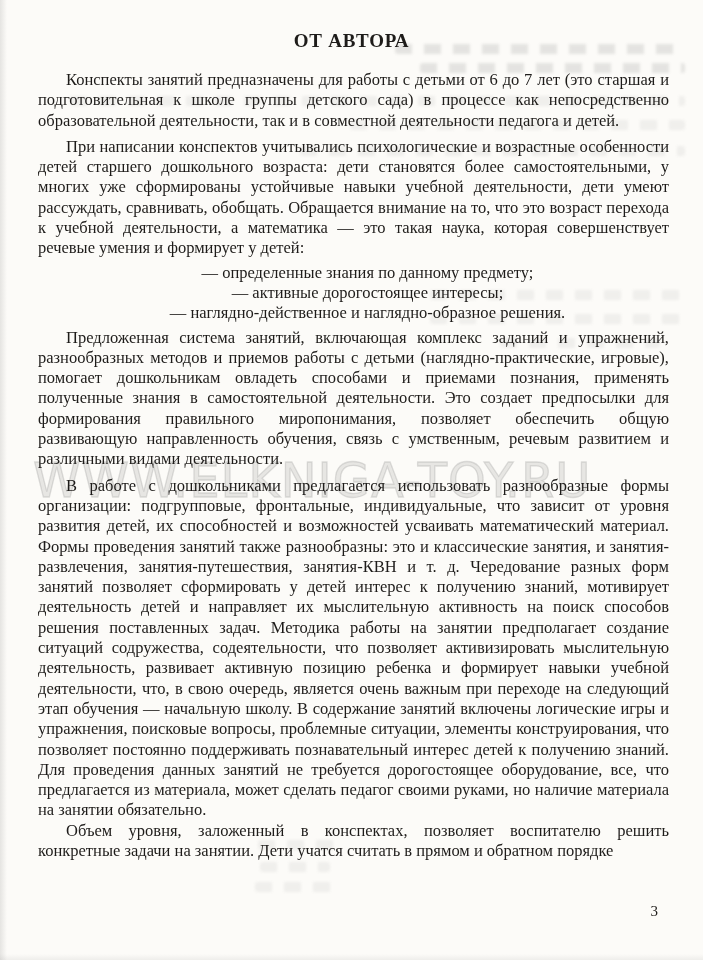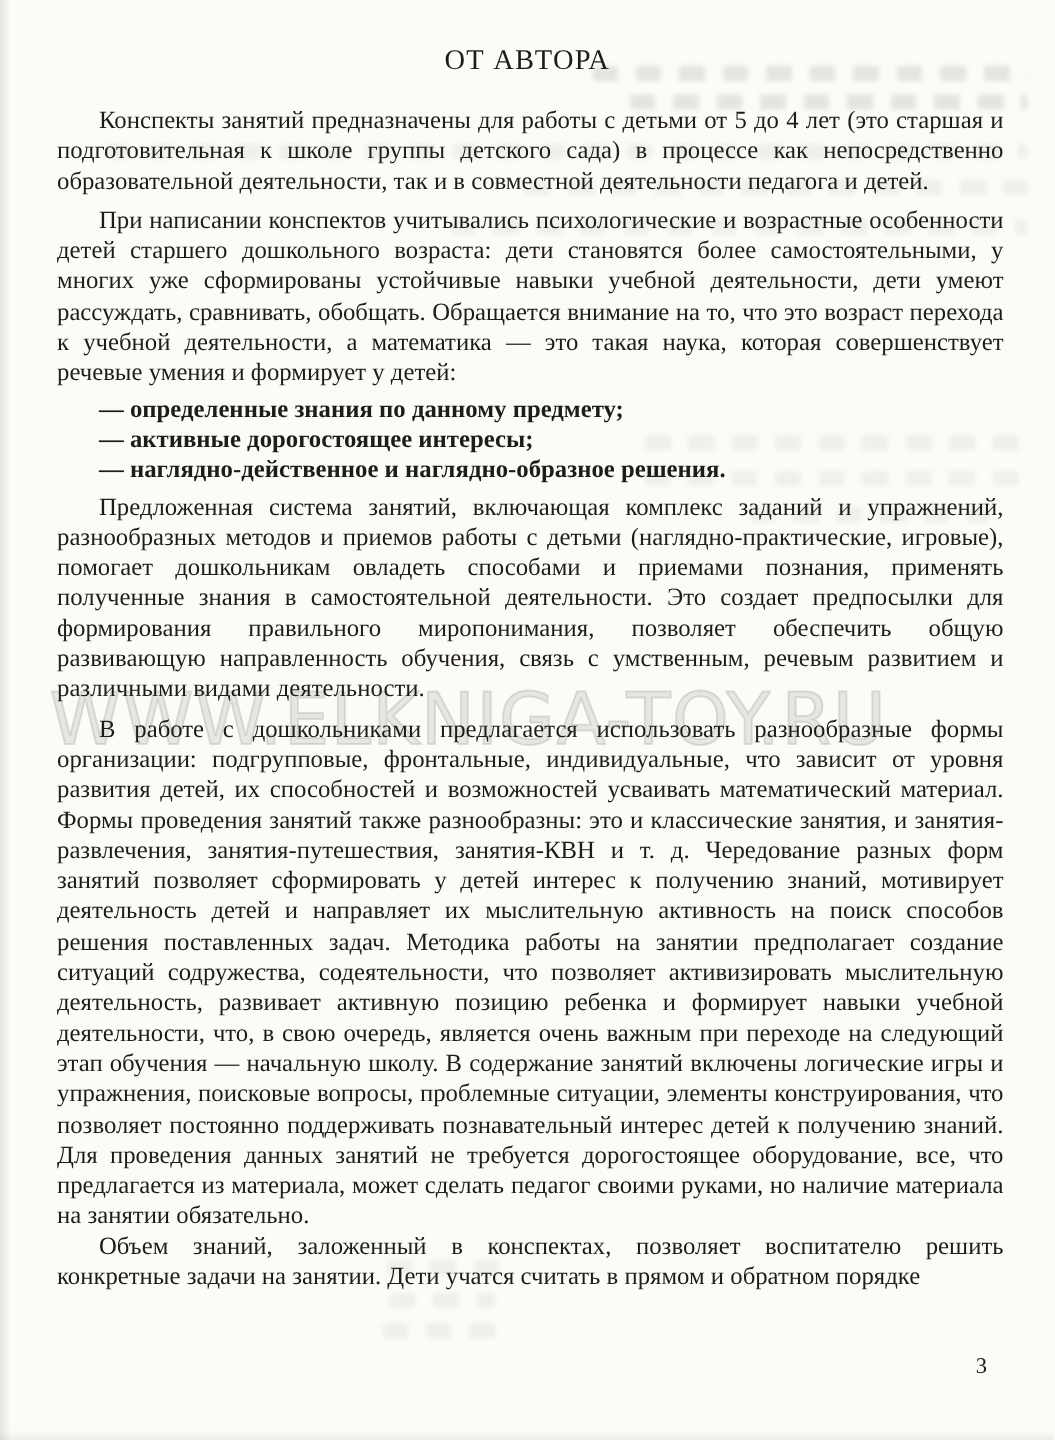--- a/index.html
+++ b/index.html
@@ -29,21 +29,21 @@
     width: 703px; height: 6px;
     background: linear-gradient(0deg, rgba(120,120,120,0.10), rgba(120,120,120,0.0));
   }
   .page-title {
     position: absolute;
     top: 30px;
     left: 0;
     width: 703px;
     text-align: center;
     font-size: 19px;
-    font-weight: normal;
+    font-weight: bold;
     letter-spacing: 0.8px;
   }
   .text-block {
     position: absolute;
     left: 38px;
     top: 70px;
     width: 631px;
     font-size: 16.5px;
     line-height: 20.3px;
     text-align: justify;
@@ -54,22 +54,21 @@
     text-align: justify;
     -moz-text-align-last: left;
     text-align-last: left;
   }
   .para.gap-s { margin-bottom: 6px; }
   .para.gap-xs { margin-bottom: 4px; }
   .bullet-list { margin: 0 0 4px 0; }
   .bullet-line {
     margin: 0;
     text-indent: 28px;
-    text-align: left;
-    font-weight: bold;
+    text-align: center;
   }
   .page-number {
     position: absolute;
     top: 903px;
     right: 45px;
     font-size: 15px;
   }
   
   .watermark {
     position: absolute;
@@ -118,27 +117,27 @@
   <div class="bleed faint" style="left:500px; top:338px; width:160px;"></div>
   <div class="bleed faint" style="left:258px; top:840px; width:85px;"></div>
   <div class="bleed faint" style="left:260px; top:862px; width:70px;"></div>
   <div class="bleed faint" style="left:255px; top:882px; width:80px;"></div>
 
   <div class="watermark">WWW.ELKNIGA-TOY.RU</div>
 
   <div class="page-title">ОТ АВТОРА</div>
 
   <div class="text-block">
-    <p class="para gap-s">Конспекты занятий предназначены для работы с детьми от 5 до 4 лет (это старшая и подготовительная к школе группы детского сада) в процессе как непосредственно образовательной деятельности, так и в совместной деятельности педагога и детей.</p>
+    <p class="para gap-s">Конспекты занятий предназначены для работы с детьми от 6 до 7 лет (это старшая и подготовительная к школе группы детского сада) в процессе как непосредственно образовательной деятельности, так и в совместной деятельности педагога и детей.</p>
     <p class="para gap-xs">При написании конспектов учитывались психологические и возрастные особенности детей старшего дошкольного возраста: дети становятся более самостоятельными, у многих уже сформированы устойчивые навыки учебной деятельности, дети умеют рассуждать, сравнивать, обобщать. Обращается внимание на то, что это возраст перехода к учебной деятельности, а математика — это такая наука, которая совершенствует речевые умения и формирует у детей:</p>
     <div class="bullet-list">
       <p class="bullet-line">— определенные знания по данному предмету;</p>
       <p class="bullet-line">— активные дорогостоящее интересы;</p>
       <p class="bullet-line">— наглядно-действенное и наглядно-образное решения.</p>
     </div>
     <p class="para gap-s">Предложенная система занятий, включающая комплекс заданий и упражнений, разнообразных методов и приемов работы с детьми (наглядно-практические, игровые), помогает дошкольникам овладеть способами и приемами познания, применять полученные знания в самостоятельной деятельности. Это создает предпосылки для формирования правильного миропонимания, позволяет обеспечить общую развивающую направленность обучения, связь с умственным, речевым развитием и различными видами деятельности.</p>
     <p class="para">В работе с дошкольниками предлагается использовать разнообразные формы организации: подгрупповые, фронтальные, индивидуальные, что зависит от уровня развития детей, их способностей и возможностей усваивать математический материал. Формы проведения занятий также разнообразны: это и классические занятия, и занятия-развлечения, занятия-путешествия, занятия-КВН и т. д. Чередование разных форм занятий позволяет сформировать у детей интерес к получению знаний, мотивирует деятельность детей и направляет их мыслительную активность на поиск способов решения поставленных задач. Методика работы на занятии предполагает создание ситуаций содружества, содеятельности, что позволяет активизировать мыслительную деятельность, развивает активную позицию ребенка и формирует навыки учебной деятельности, что, в свою очередь, является очень важным при переходе на следующий этап обучения — начальную школу. В содержание занятий включены логические игры и упражнения, поисковые вопросы, проблемные ситуации, элементы конструирования, что позволяет постоянно поддерживать познавательный интерес детей к получению знаний. Для проведения данных занятий не требуется дорогостоящее оборудование, все, что предлагается из материала, может сделать педагог своими руками, но наличие материала на занятии обязательно.</p>
-    <p class="para">Объем знаний, заложенный в конспектах, позволяет воспитателю решить конкретные задачи на занятии. Дети учатся считать в прямом и обратном порядке</p>
+    <p class="para">Объем уровня, заложенный в конспектах, позволяет воспитателю решить конкретные задачи на занятии. Дети учатся считать в прямом и обратном порядке</p>
   </div>
 
   <div class="page-number">3</div>
 
 </div>
 
 </body></html>

